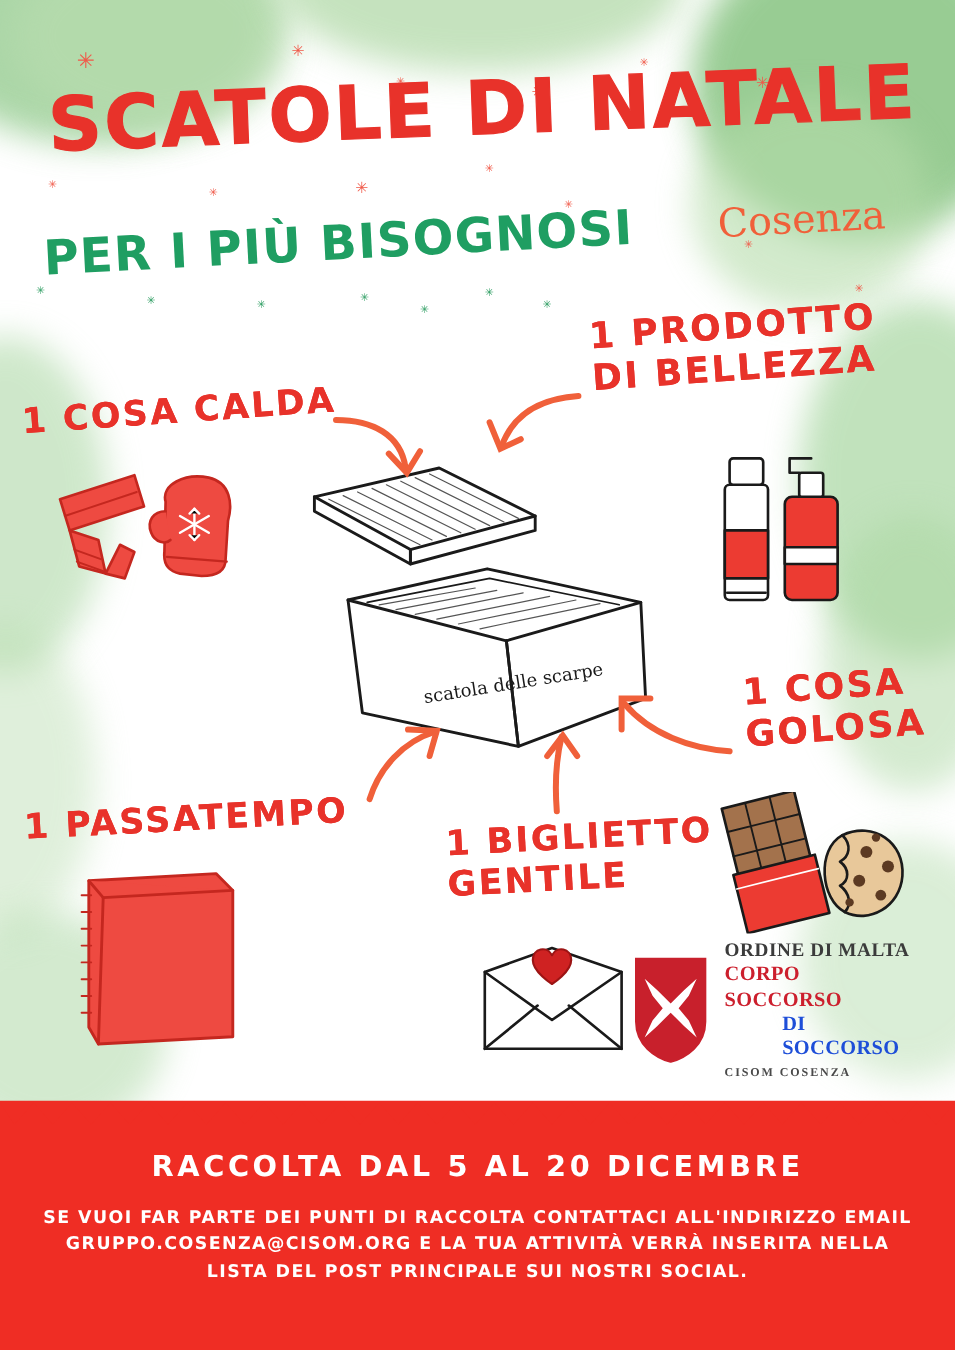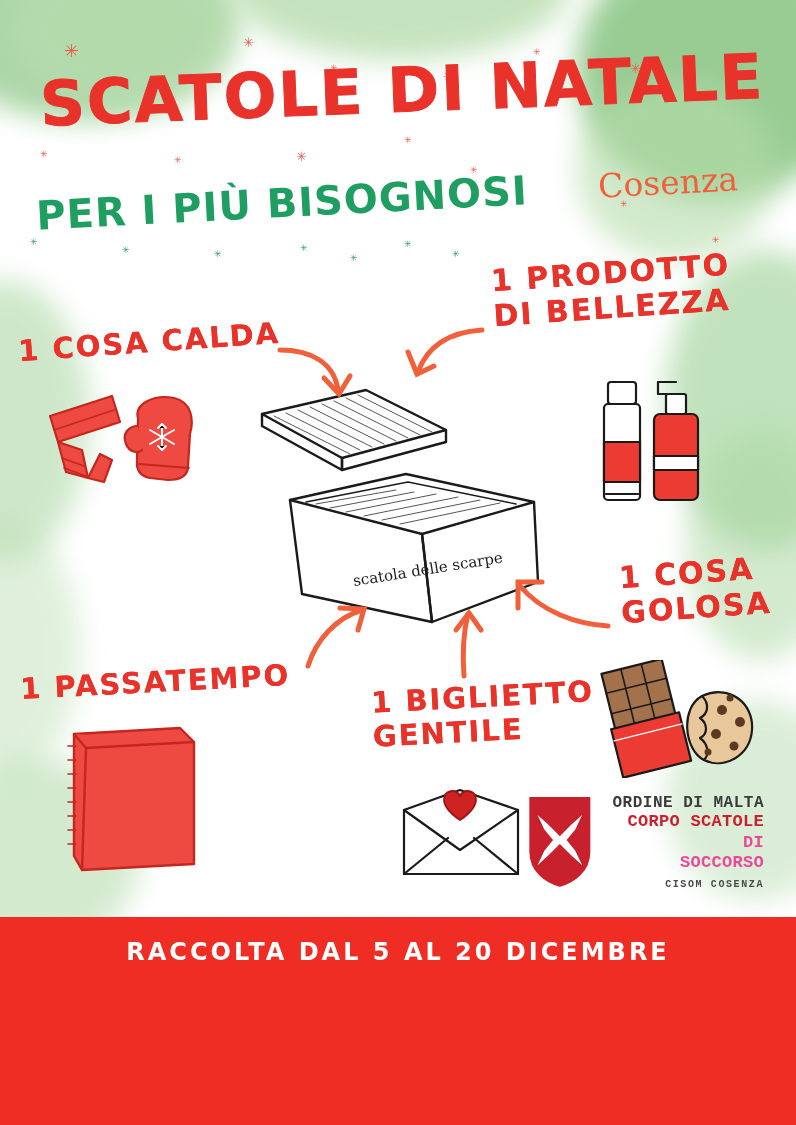--- a/index.html
+++ b/index.html
@@ -121,21 +121,21 @@
   }
   .footer-zigzag {
     position: absolute;
     top: -1px;
     left: 0;
     width: 796px;
     height: 22px;
     display: block;
   }
   .footer-title {
-    margin-top: 20px;
+    margin-top: 40px;
     font-family: "DejaVu Sans", sans-serif;
     font-weight: bold;
     font-size: 24px;
     letter-spacing: 3px;
   }
   .footer-body {
     margin-top: 18px;
     font-family: "DejaVu Sans", sans-serif;
     font-weight: bold;
     font-size: 14.5px;
@@ -156,28 +156,27 @@
     position: absolute;
     left: 524px;
     top: 786px;
     width: 240px;
     height: 112px;
     display: flex;
     align-items: center;
     gap: 10px;
   }
   .logo-text {
-    font-family: Liberation Mono, monospace;
+    font-family: Liberation Serif, serif;
     color: #b7202a;
     line-height: 1.18;
-    text-align: right;
   }
   .logo-line1 { font-size: 16px; font-weight: bold; color: #3b3b3b; letter-spacing: .5px; }
   .logo-line2 { font-size: 17px; font-weight: bold; color: #cc1f2d; letter-spacing: .3px; }
-  .logo-line3 { font-size: 17px; font-weight: bold; color: #ec4899; letter-spacing: .3px; margin-left: 48px; }
+  .logo-line3 { font-size: 17px; font-weight: bold; color: #1d4ed8; letter-spacing: .3px; margin-left: 48px; }
   .logo-line4 { font-size: 10px; font-weight: bold; color: #4a4a4a; letter-spacing: 1.6px; margin-top: 6px; }
 
   svg { display: block; }
   .abs { position: absolute; }
 </style>
 </head>
 <body>
 
 <div class="poster">
 
@@ -382,26 +381,27 @@
 
   <div class="logo-wrap">
     <svg width="74" height="104" viewBox="0 0 74 104">
       <path d="M4 4 L70 4 L70 62 C70 84, 52 96, 37 100 C22 96, 4 84, 4 62 Z" fill="#c8202c" stroke="#ffffff" stroke-width="3"></path>
       <g fill="#ffffff">
         <path d="M37 46 L25 34 L14 24 L21 39 L30 50 L21 61 L14 76 L25 66 L37 54 L49 66 L60 76 L53 61 L44 50 L53 39 L60 24 L49 34 Z"></path>
       </g>
     </svg>
     <div class="logo-text">
       <div class="logo-line1">ORDINE DI MALTA</div>
-      <div class="logo-line2">CORPO SCATOLE</div>
+      <div class="logo-line2">CORPO SOCCORSO</div>
       <div class="logo-line3">DI SOCCORSO</div>
       <div class="logo-line4">CISOM COSENZA</div>
     </div>
   </div>
 
   <div class="footer">
     <svg class="footer-zigzag" viewBox="0 0 796 22" preserveAspectRatio="none">
       <path d="M0,0 L796,0 L796,2 L780,20 L764,2 L748,20 L732,2 L716,20 L700,2 L684,20 L668,2 L652,20 L636,2 L620,20 L604,2 L588,20 L572,2 L556,20 L540,2 L524,20 L508,2 L492,20 L476,2 L460,20 L444,2 L428,20 L412,2 L396,20 L380,2 L364,20 L348,2 L332,20 L316,2 L300,20 L284,2 L268,20 L252,2 L236,20 L220,2 L204,20 L188,2 L172,20 L156,2 L140,20 L124,2 L108,20 L92,2 L76,20 L60,2 L44,20 L28,2 L12,20 L0,2 Z" fill="#ef2d24"></path>
     </svg>
     <div class="footer-title">RACCOLTA DAL 5 AL 20 DICEMBRE</div>
+    <div class="footer-body">SE VUOI FAR PARTE DEI PUNTI DI RACCOLTA CONTATTACI ALL'INDIRIZZO EMAIL GRUPPO.COSENZA@CISOM.ORG E LA TUA ATTIVITÀ VERRÀ INSERITA NELLA LISTA DEL POST PRINCIPALE SUI NOSTRI SOCIAL.</div>
   </div>
 
 </div>
 
 </body></html>

